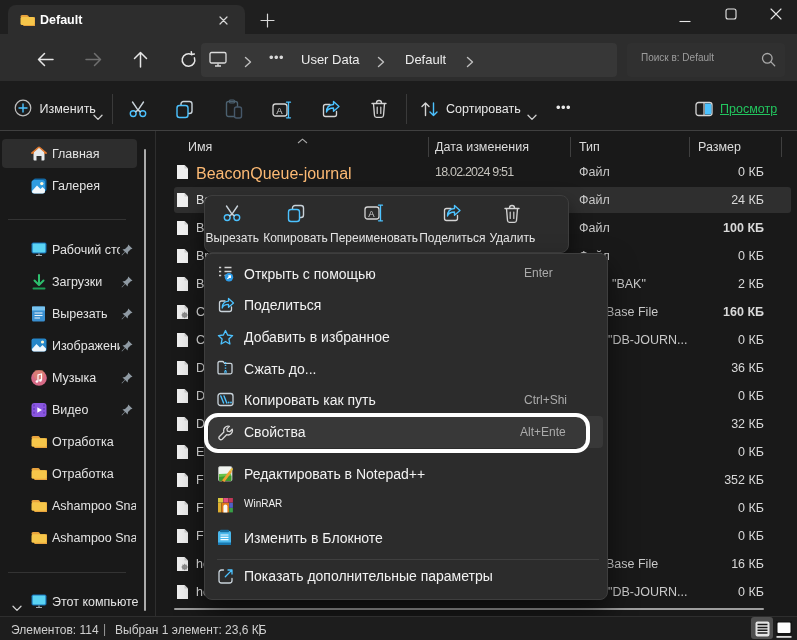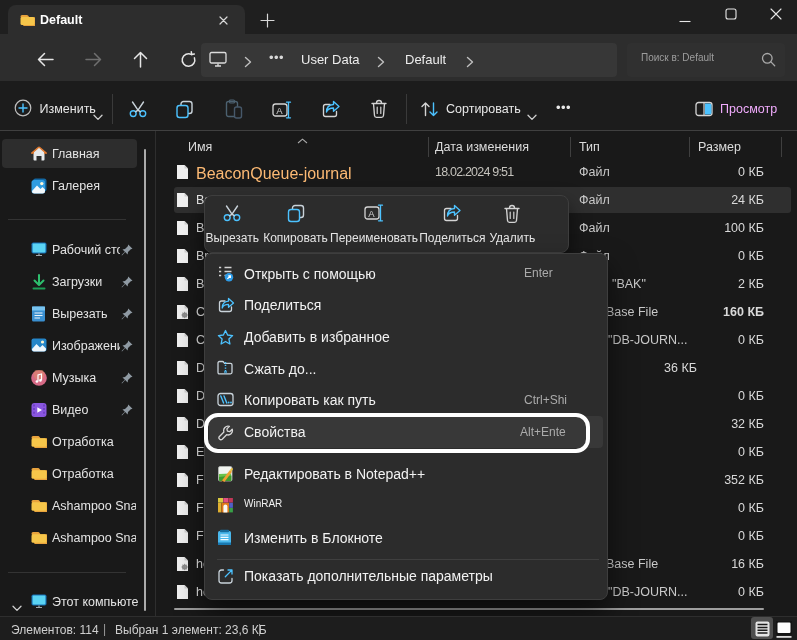--- a/index.html
+++ b/index.html
@@ -124,21 +124,21 @@
   <div class="abs txt" style="left:446px;top:102px;font-size:12.5px;color:#e8e8e8;">Сортировать</div>
   <div class="abs" id="cbSortChev" style="left:527px;top:107px;"><svg width="10" height="7" viewBox="0 0 10 7">
         <path d="M1 1.2 L5 5.4 L9 1.2" stroke="#cfcfcf" stroke-width="1.3" fill="none" stroke-linecap="round" stroke-linejoin="round"></path>
       </svg></div>
   <div class="abs txt" style="left:556px;top:100px;font-size:13px;color:#e8e8e8;letter-spacing:0.5px;">•••</div>
   <div class="abs" id="cbView" style="left:695px;top:101px;"><svg width="18" height="16" viewBox="0 0 18 16">
         <rect x="1" y="1.5" width="16" height="13" rx="2.5" fill="none" stroke="#d4d4d4" stroke-width="1.3"></rect>
   <path d="M9 2 v12" stroke="#d4d4d4" stroke-width="1.2"></path>
   <path d="M10 2.5 h4.8 q1.6 0 1.6 1.6 v7.8 q0 1.6 -1.6 1.6 h-4.8 z" fill="#4cc2ff"></path>
       </svg></div>
-  <div class="abs txt" style="left:720px;top:102px;font-size:12.5px;color:#f0abfc;">Просмотр</div>
+  <div class="abs txt" style="left:720px;top:102px;font-size:12.5px;color:#22c55e;text-decoration:underline;">Просмотр</div>
   <div class="abs" style="left:0;top:130px;width:797px;height:1px;background:#404040;"></div>
 
   <div id="sidebar">
       <div class="abs" style="left:2px;top:139px;width:135px;height:29px;background:#2d2d2d;border-radius:4px;"></div>
       <div class="abs" style="left:8px;top:218.5px;width:118px;height:1px;background:#333333;"></div>
       <div class="abs" style="left:8px;top:571.5px;width:118px;height:1px;background:#333333;"></div>
       <div class="abs" style="left:31px;top:146px;"><svg width="16" height="15" viewBox="0 0 16 15">
           <path d="M8 1 L15 7 H13.5 V13.5 q0 1 -1 1 H10.5 V10 H5.5 V14.5 H3.5 q-1 0 -1 -1 V7 H1 Z" fill="#e6eaec"></path>
           <path d="M8 1 L1 7 H3" fill="none" stroke="#e07a30" stroke-width="1.6"></path>
           <path d="M8 1 L15 7 H13" fill="none" stroke="#e07a30" stroke-width="1.6"></path>
@@ -271,21 +271,21 @@
       <div class="abs txt" style="left:435px;top:192.5px;font-size:12.5px;letter-spacing:-0.8px;color:#c5c3bd;">18.02.2024 9:51</div>
       <div class="abs txt" style="left:579px;top:192.5px;font-size:12.5px;color:#c9c9c9;">Файл</div>
       <div class="abs txt" style="left:664px;top:192.5px;width:100px;text-align:right;font-size:12.5px;color:#d9d9d9;">24 КБ</div>
       <div class="abs" style="left:176px;top:220px;"><svg width="13" height="16" viewBox="0 0 13 16">
           <path d="M1 1 H8.5 L12 4.5 V15 H1 Z" fill="#f0f0f0"></path>
           <path d="M8.5 1 L8.5 4.5 H12" fill="#cfcfcf"></path>
         </svg></div>
       <div class="abs txt" style="left:196px;top:220.5px;font-size:12.5px;color:#e9e9e9;">Bookmarks.bak</div>
       <div class="abs txt" style="left:435px;top:220.5px;font-size:12.5px;letter-spacing:-0.8px;color:#c5c3bd;">18.02.2024 9:51</div>
       <div class="abs txt" style="left:579px;top:220.5px;font-size:12.5px;color:#c9c9c9;">Файл</div>
-      <div class="abs txt" style="left:664px;top:220.5px;width:100px;text-align:right;font-size:12.5px;color:#d9d9d9;">100 КБ</div>
+      <div class="abs txt" style="left:664px;top:220.5px;width:100px;text-align:right;font-size:12.5px;color:#d9d9d9;font-weight:bold;">100 КБ</div>
       <div class="abs" style="left:176px;top:248px;"><svg width="13" height="16" viewBox="0 0 13 16">
           <path d="M1 1 H8.5 L12 4.5 V15 H1 Z" fill="#f0f0f0"></path>
           <path d="M8.5 1 L8.5 4.5 H12" fill="#cfcfcf"></path>
         </svg></div>
       <div class="abs txt" style="left:196px;top:248.5px;font-size:12.5px;color:#e9e9e9;">BrowsingTopics</div>
       <div class="abs txt" style="left:435px;top:248.5px;font-size:12.5px;letter-spacing:-0.8px;color:#c5c3bd;">18.02.2024 9:51</div>
       <div class="abs txt" style="left:579px;top:248.5px;font-size:12.5px;color:#c9c9c9;">Файл</div>
       <div class="abs txt" style="left:664px;top:248.5px;width:100px;text-align:right;font-size:12.5px;color:#d9d9d9;">0 КБ</div>
       <div class="abs" style="left:176px;top:276px;"><svg width="13" height="16" viewBox="0 0 13 16">
           <path d="M1 1 H8.5 L12 4.5 V15 H1 Z" fill="#f0f0f0"></path>
@@ -310,21 +310,21 @@
         </svg></div>
       <div class="abs txt" style="left:196px;top:332.5px;font-size:12.5px;color:#e9e9e9;">Cookies-journal</div>
       <div class="abs txt" style="left:435px;top:332.5px;font-size:12.5px;letter-spacing:-0.8px;color:#c5c3bd;">18.02.2024 9:51</div>
       <div class="abs txt" style="left:664px;top:332.5px;width:100px;text-align:right;font-size:12.5px;color:#d9d9d9;">0 КБ</div>
       <div class="abs" style="left:176px;top:360px;"><svg width="13" height="16" viewBox="0 0 13 16">
           <path d="M1 1 H8.5 L12 4.5 V15 H1 Z" fill="#f0f0f0"></path>
           <path d="M8.5 1 L8.5 4.5 H12" fill="#cfcfcf"></path>
         </svg></div>
       <div class="abs txt" style="left:196px;top:360.5px;font-size:12.5px;color:#e9e9e9;">DawnGraphiteCache</div>
       <div class="abs txt" style="left:435px;top:360.5px;font-size:12.5px;letter-spacing:-0.8px;color:#c5c3bd;">18.02.2024 9:51</div>
-      <div class="abs txt" style="left:664px;top:360.5px;width:100px;text-align:left;font-size:12.5px;color:#d9d9d9;">36 КБ</div>
+      <div class="abs txt" style="left:664px;top:360.5px;width:100px;text-align:right;font-size:12.5px;color:#d9d9d9;">36 КБ</div>
       <div class="abs" style="left:176px;top:388px;"><svg width="13" height="16" viewBox="0 0 13 16">
           <path d="M1 1 H8.5 L12 4.5 V15 H1 Z" fill="#f0f0f0"></path>
           <path d="M8.5 1 L8.5 4.5 H12" fill="#cfcfcf"></path>
         </svg></div>
       <div class="abs txt" style="left:196px;top:388.5px;font-size:12.5px;color:#e9e9e9;">DawnWebGPUCache</div>
       <div class="abs txt" style="left:435px;top:388.5px;font-size:12.5px;letter-spacing:-0.8px;color:#c5c3bd;">18.02.2024 9:51</div>
       <div class="abs txt" style="left:664px;top:388.5px;width:100px;text-align:right;font-size:12.5px;color:#d9d9d9;">0 КБ</div>
       <div class="abs" style="left:176px;top:416px;"><svg width="13" height="16" viewBox="0 0 13 16">
           <path d="M1 1 H8.5 L12 4.5 V15 H1 Z" fill="#f0f0f0"></path>
           <path d="M8.5 1 L8.5 4.5 H12" fill="#cfcfcf"></path>

